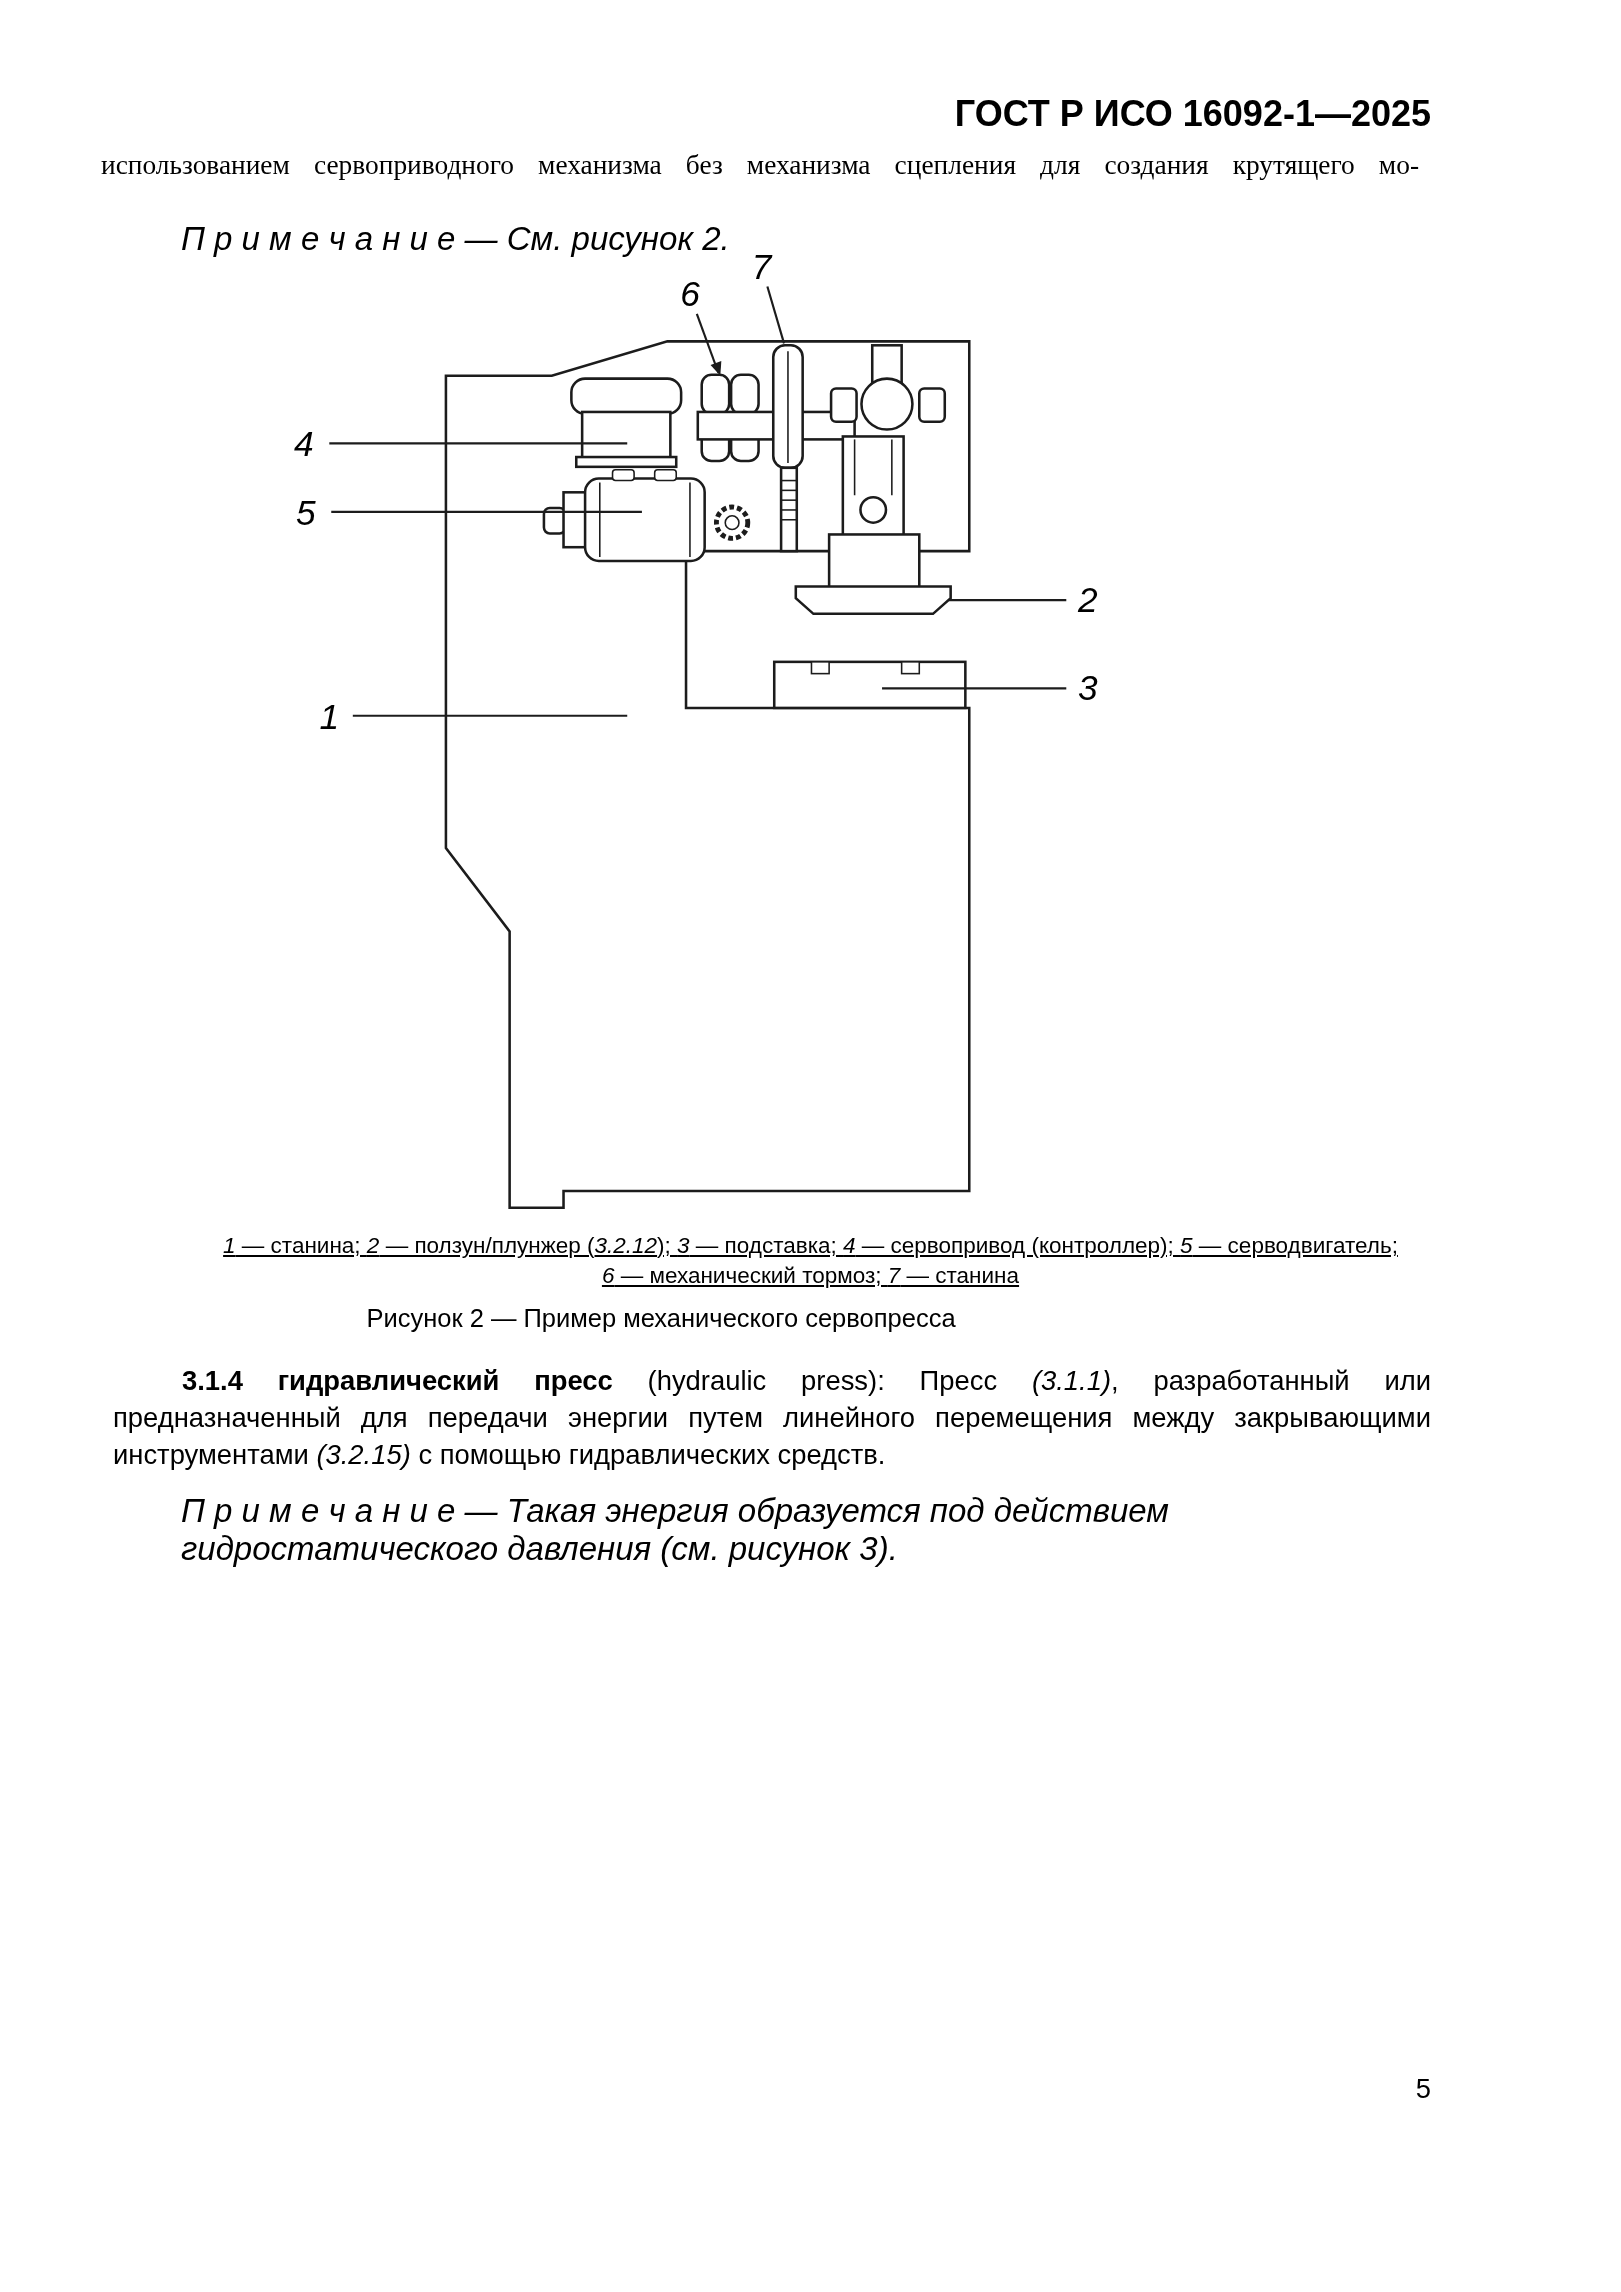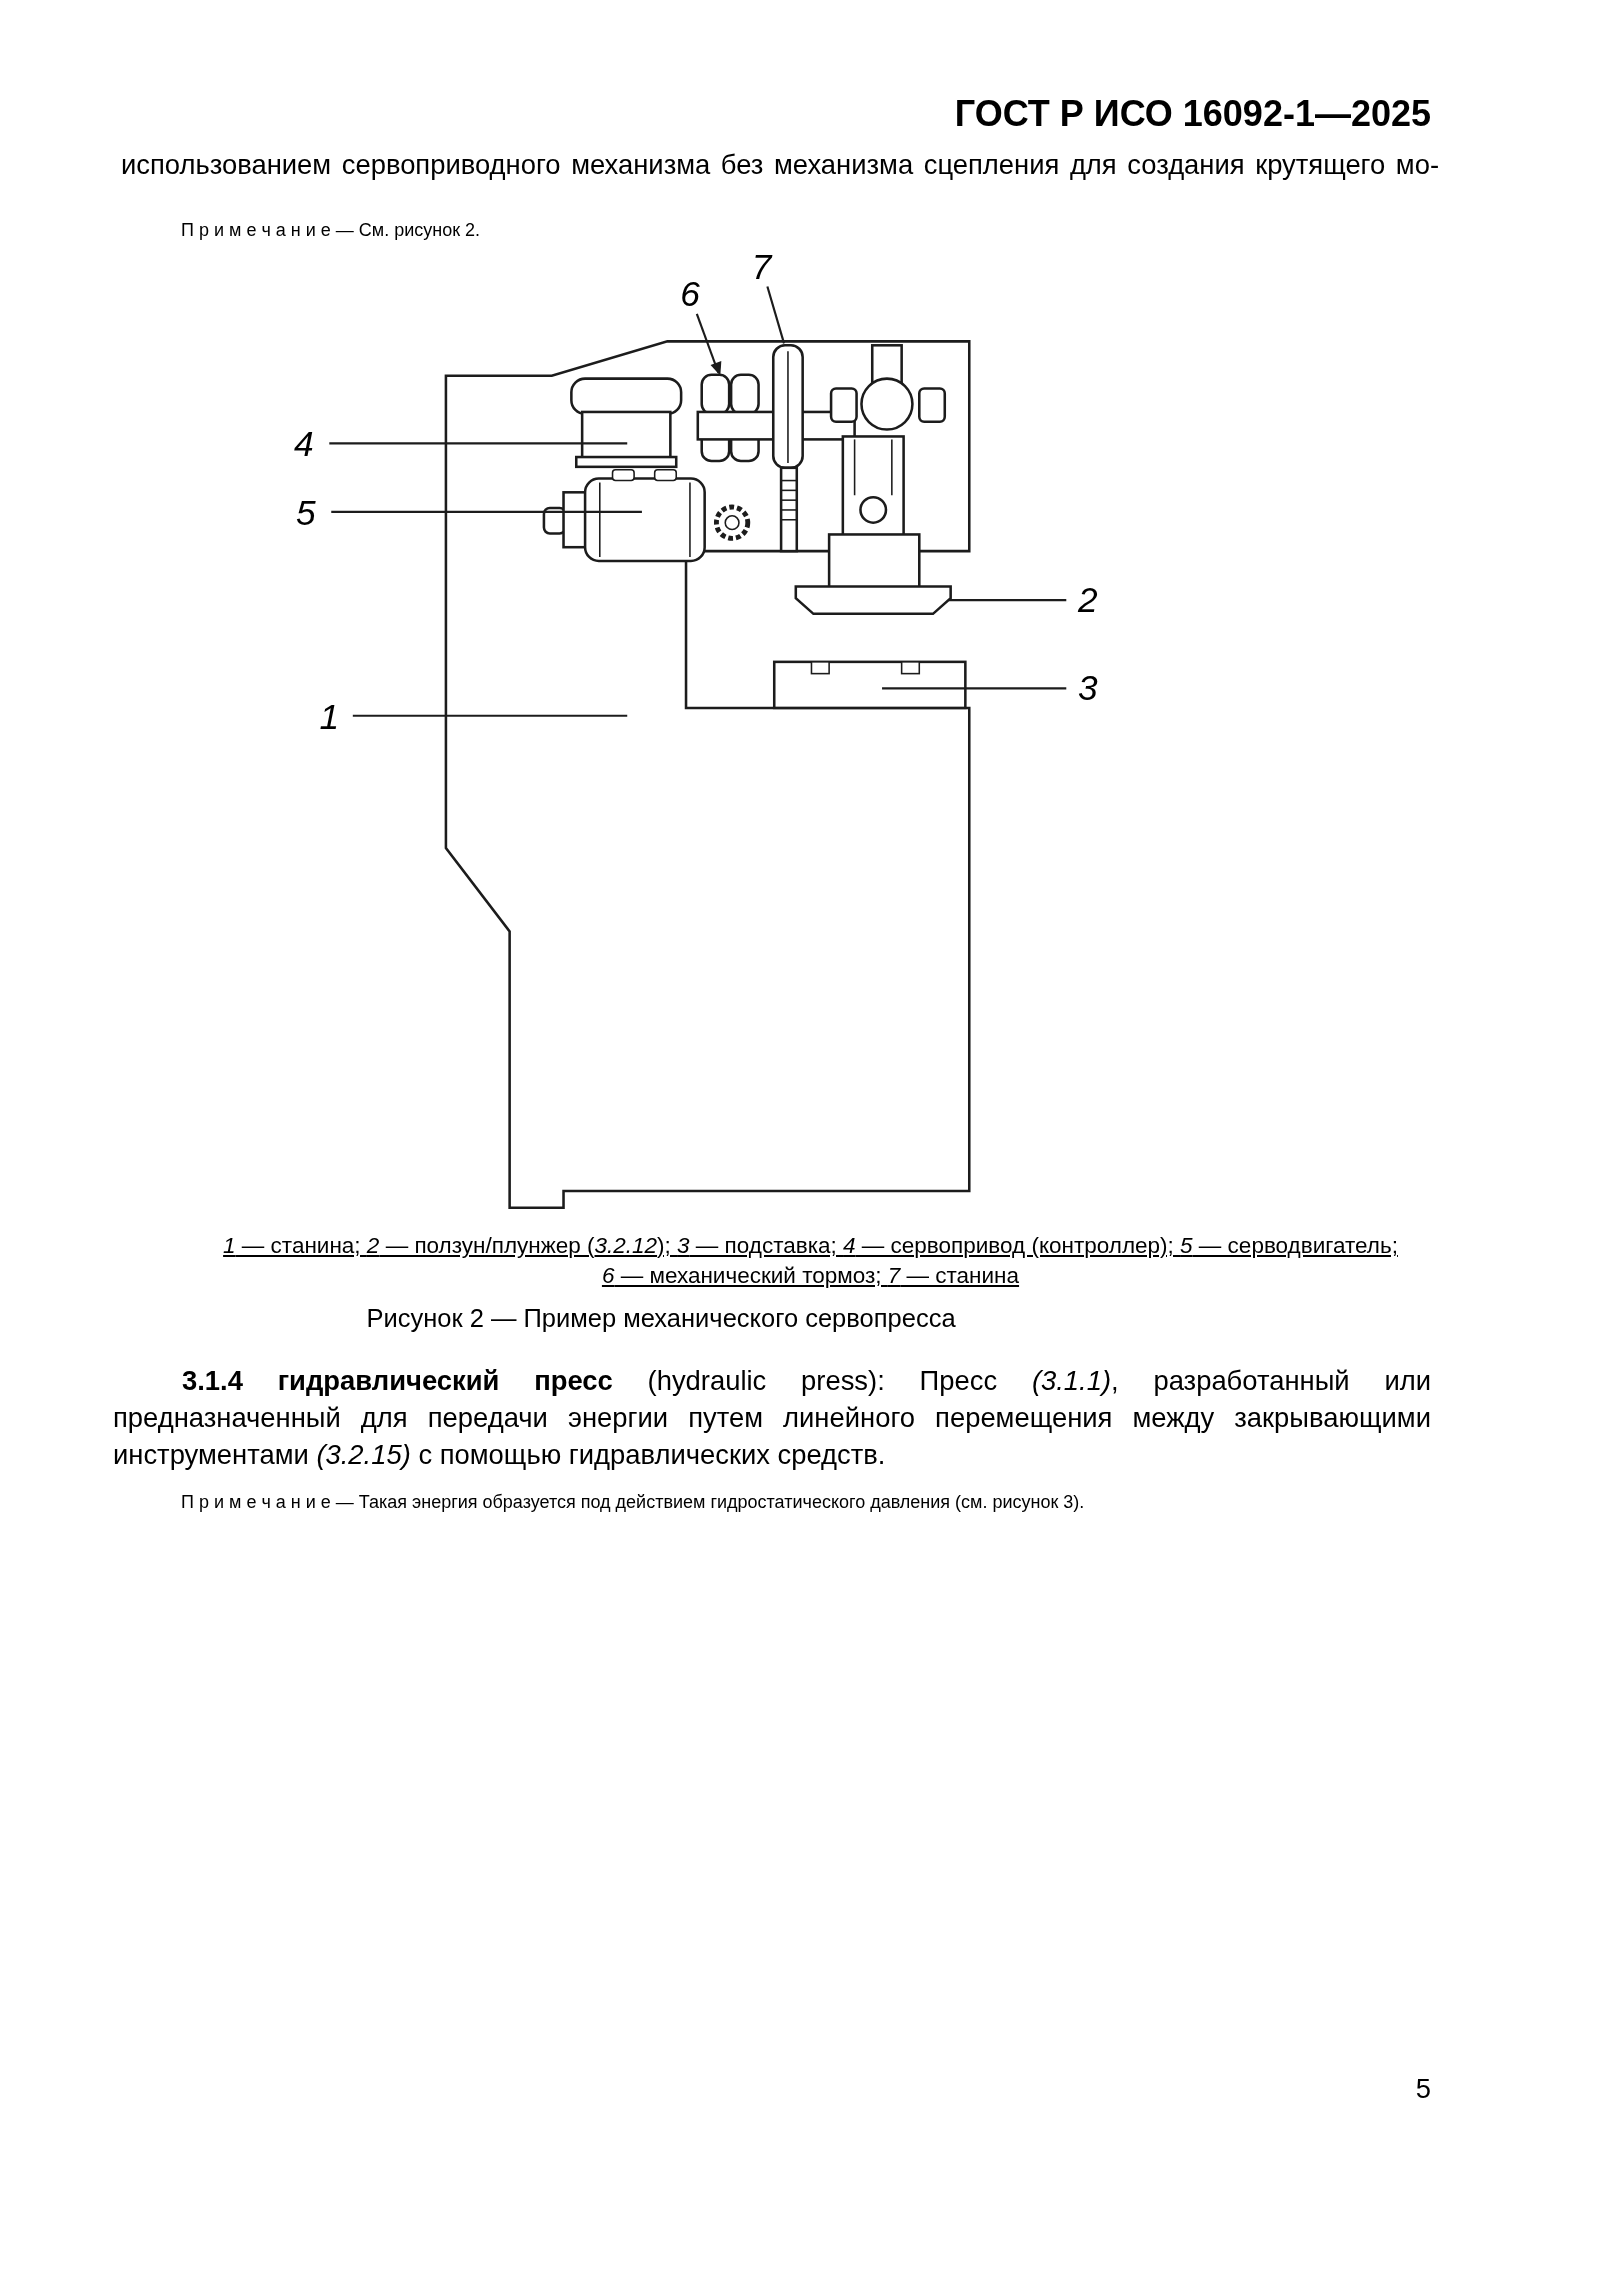--- a/index.html
+++ b/index.html
@@ -2,39 +2,39 @@
 <html><head>
 <meta charset="utf-8">
 <style>
   html,body{margin:0;padding:0;background:#ffffff;}
   .page{position:relative;width:1621px;height:2293px;background:#fff;
         font-family:"Liberation Sans",sans-serif;color:#000;overflow:hidden;}
   .abs{position:absolute;}
   .hdr{font-size:36px;font-weight:bold;text-align:right;}
   .body-text{font-size:27.4px;line-height:36px;}
   .justify-full{text-align:justify;text-align-last:justify;}
-  .note{font-size:18px;}
+  .note{font-size:33px;font-style:italic;}
   .caption{font-size:22.5px;line-height:30px;text-align:center;text-decoration:underline;}
   .fig-title{font-size:25.5px;text-align:center;}
   .term{font-size:27.4px;line-height:37px;text-align:justify;text-indent:69px;}
   .pnum{font-size:27.4px;text-align:right;}
   .sh{fill:#ffffff;stroke:#1c1c1c;stroke-width:2.6;}
   .ln{fill:none;stroke:#1c1c1c;stroke-width:2.2;}
   .thin{stroke-width:1.6;}
   .callout-num{font-family:"Liberation Sans",sans-serif;font-style:italic;
                font-size:36px;fill:#000;}
 </style>
 </head>
 <body>
 
 <div class="page">
 
   <div class="abs hdr" style="left:113px;top:93px;width:1318px;">ГОСТ Р ИСО 16092-1—2025</div>
 
-  <div class="abs body-text" style="left:121px;top:147px;width:1318px;">
+  <div class="abs body-text" style="left:101px;top:147px;width:1318px;font-family:Liberation Serif, serif;">
     <div class="justify-full">использованием сервоприводного механизма без механизма сцепления для создания крутящего мо-</div>
   </div>
 
   <div class="abs note" style="left:181px;top:220px;width:1250px;">П р и м е ч а н и е  —  См. рисунок 2.</div>
 
   <svg class="abs" style="left:0;top:0;" width="1621" height="2293" viewBox="0 0 1654 2339">
 
     <path class="sh" d="M455,383 L563,383 L681,348 L989,348 L989,562 L700,562 L700,722 L989,722
              L989,1215 L575,1215 L575,1232 L520,1232 L520,950 L455,865 Z"></path>
 

